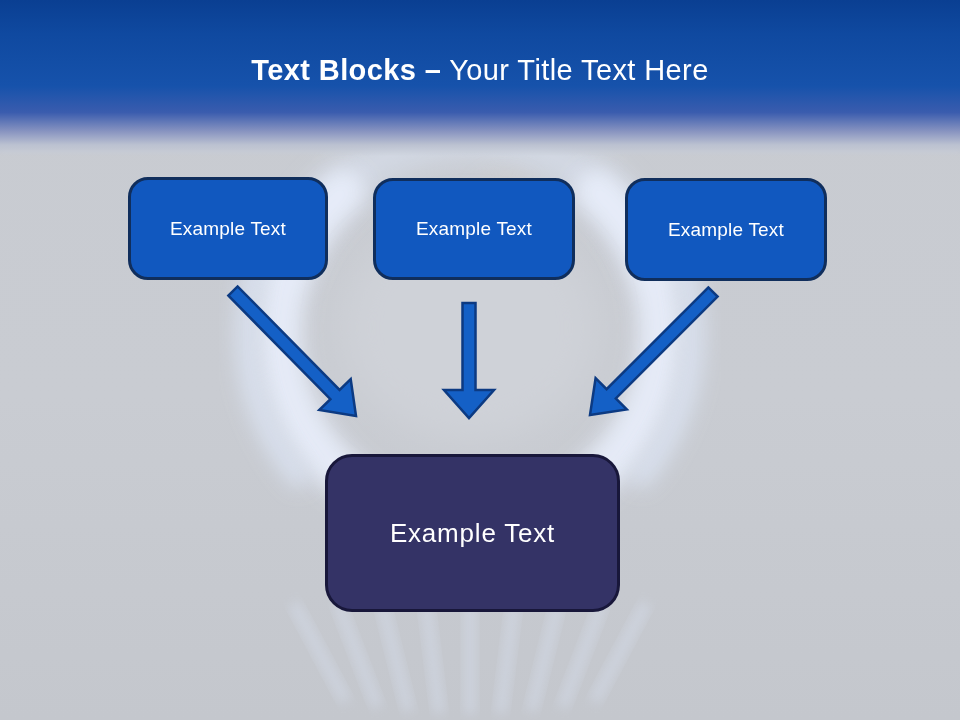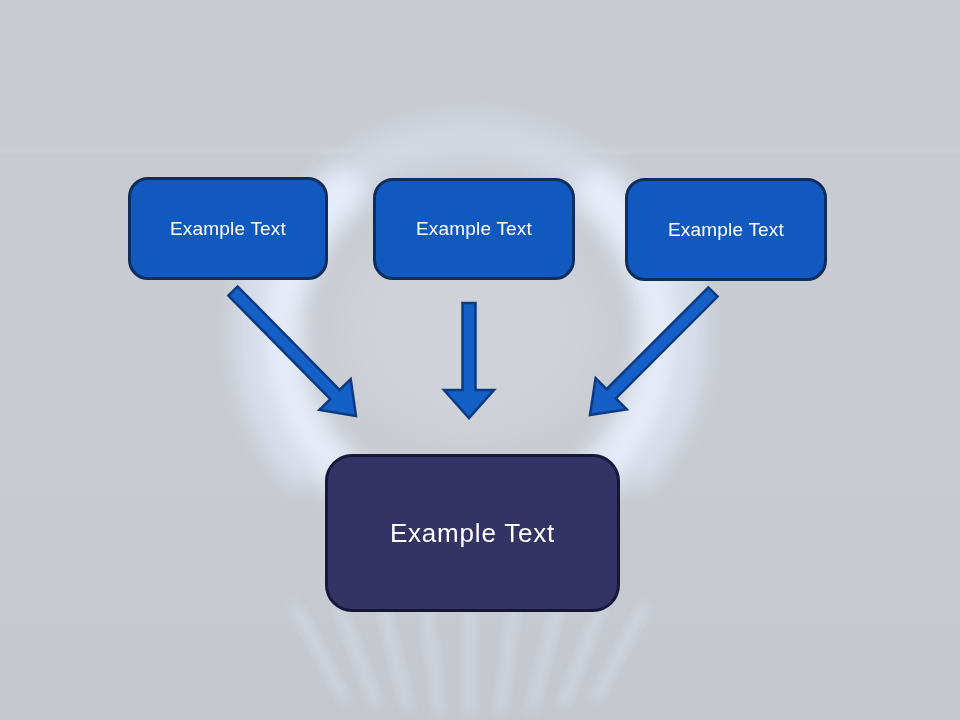--- a/index.html
+++ b/index.html
@@ -92,20 +92,26 @@
         <rect x="377" y="604" width="10" height="110" transform="rotate(-14 382 604)" fill="#dce5f7" opacity="0.45" filter="url(#b6)"></rect>
         <rect x="421" y="604" width="10" height="110" transform="rotate(-7 426 604)" fill="#dce5f7" opacity="0.45" filter="url(#b6)"></rect>
         <rect x="465" y="604" width="10" height="110" transform="rotate(0 470 604)" fill="#dce5f7" opacity="0.45" filter="url(#b6)"></rect>
         <rect x="509" y="604" width="10" height="110" transform="rotate(7 514 604)" fill="#dce5f7" opacity="0.45" filter="url(#b6)"></rect>
         <rect x="553" y="604" width="10" height="110" transform="rotate(14 558 604)" fill="#dce5f7" opacity="0.45" filter="url(#b6)"></rect>
         <rect x="597" y="604" width="10" height="110" transform="rotate(21 602 604)" fill="#dce5f7" opacity="0.45" filter="url(#b6)"></rect>
         <rect x="641" y="604" width="10" height="110" transform="rotate(28 646 604)" fill="#dce5f7" opacity="0.45" filter="url(#b6)"></rect>
       </g>
   </svg>
 
+  <div class="header">
+    <div class="title">
+      <span class="bold">Text Blocks –</span>
+      <span class="rest">Your Title Text Here</span>
+    </div>
+  </div>
 
   <svg class="arrows-svg" viewBox="0 0 960 720" xmlns="http://www.w3.org/2000/svg">
     <polygon points="228.4,295.6 330.4,399.2 319.3,410.0 356,416 350.7,379.2 339.6,390.0 237.6,286.4"></polygon>
     <polygon points="462.5,303 462.5,390 444,390 469,418 494,390 475.5,390 475.5,303"></polygon>
     <polygon points="708.4,287.4 606.6,389.2 595.6,378.2 590,415 626.8,409.4 615.8,398.4 717.6,296.6"></polygon>
   </svg>
 
   <div class="block" id="block1">
     <span>Example Text</span>
   </div>

